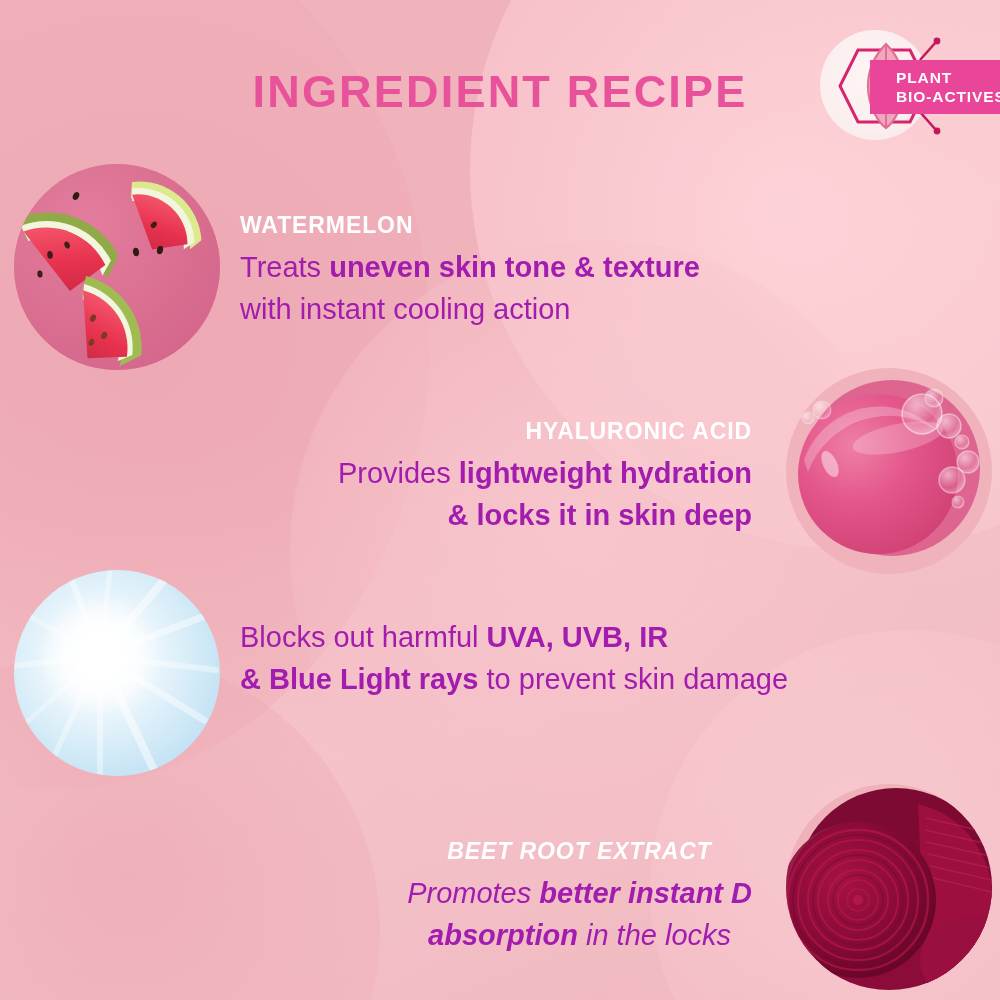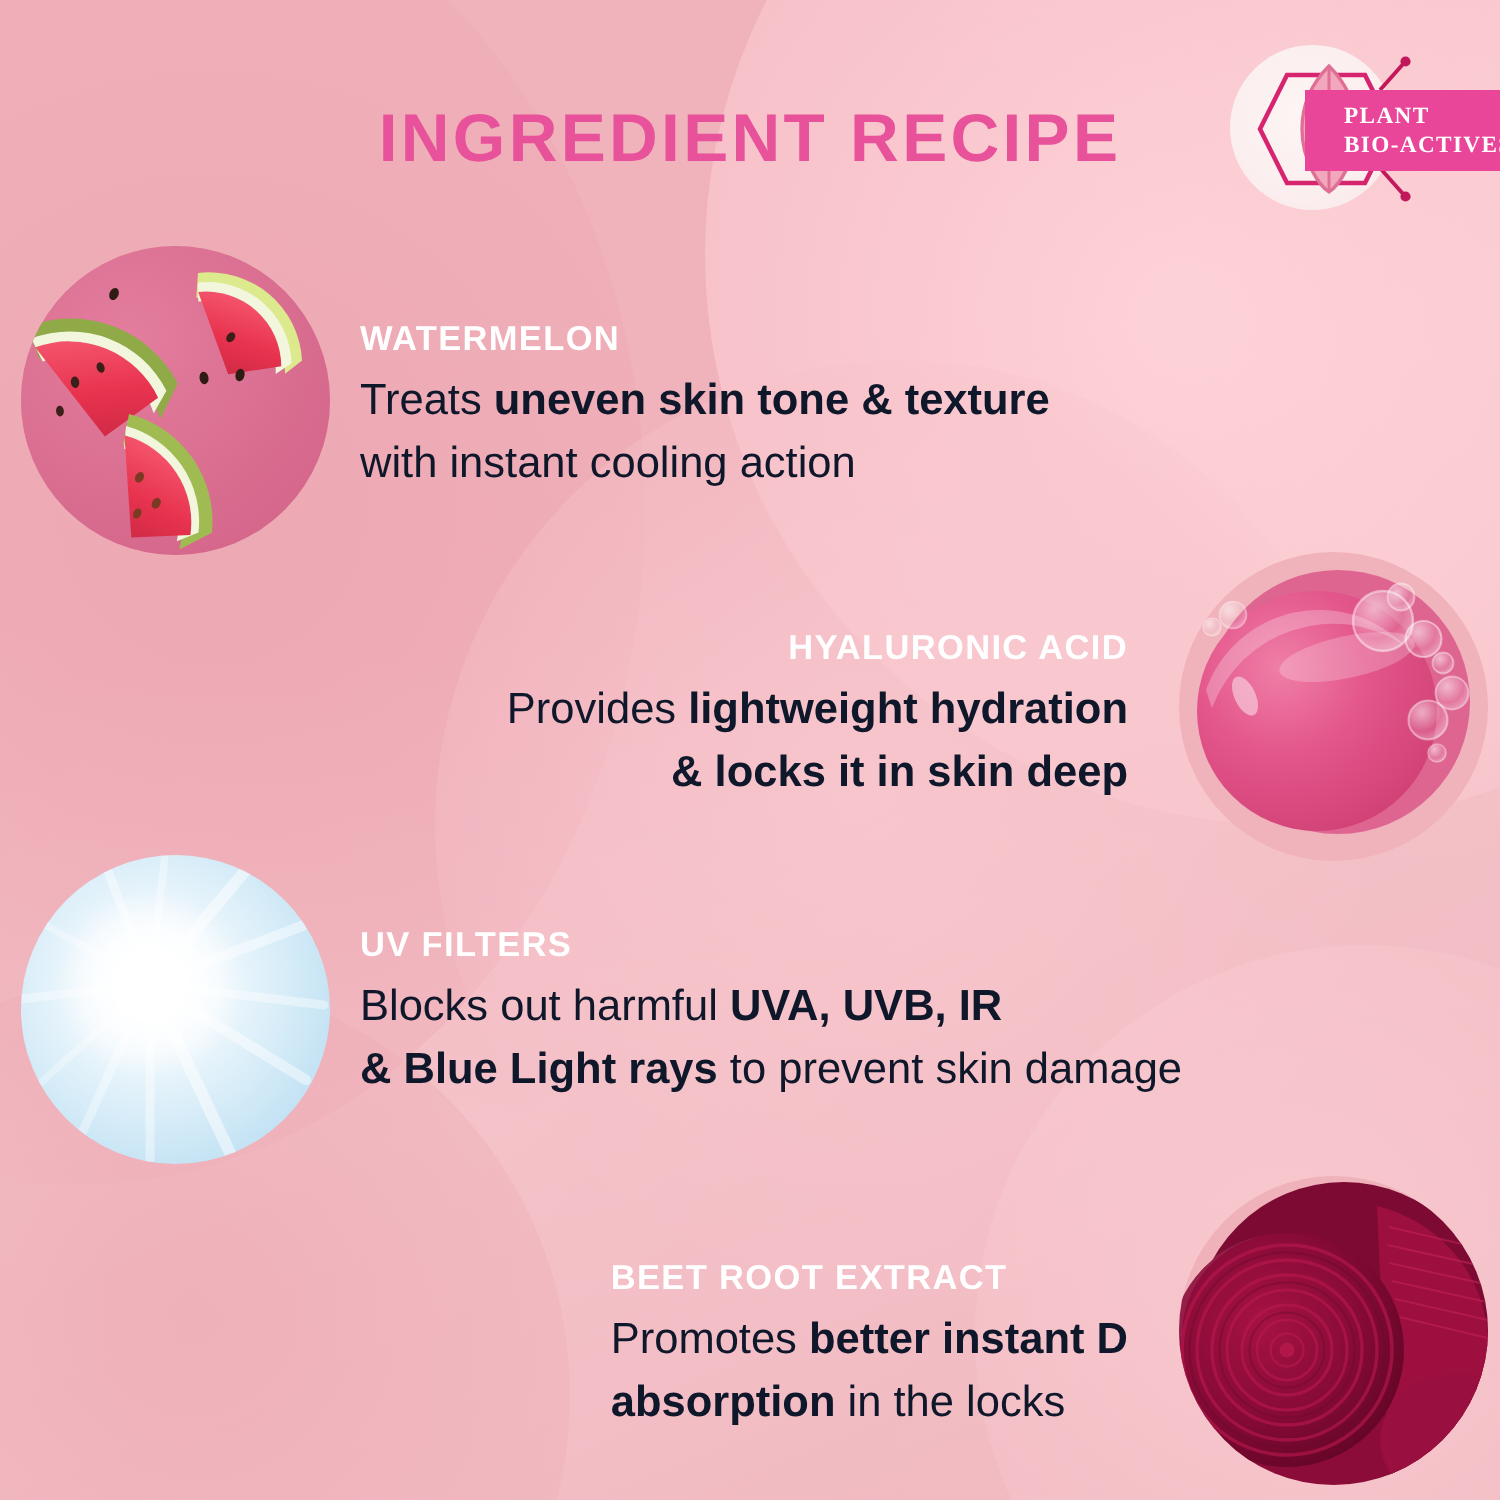--- a/index.html
+++ b/index.html
@@ -45,21 +45,21 @@
 
   
   .title {
     position:absolute; left:0; right:0; top:66px; z-index:6;
     text-align:center;
     font-size:45px; font-weight:bold; letter-spacing:2.2px;
     color:#e8529b;
   }
 
   
-  .badge { position:absolute; right:0; top:26px; width:188px; height:118px; z-index:8;font-family:Liberation Serif, serif; }
+  .badge { position:absolute; right:0; top:26px; width:188px; height:118px; z-index:8; }
   .badge-disc {
     position:absolute; left:8px; top:4px; width:110px; height:110px;
     border-radius:50%;
     background:radial-gradient(circle at 45% 42%, #fdf5f4 0%, #fbeeee 62%, #f8e6e7 100%);
   }
   .badge-hex { position:absolute; left:16px; top:8px; }
   .badge-banner {
     position:absolute; left:58px; top:34px; right:0; height:54px;
     background:#e9469a;
     display:flex; flex-direction:column; justify-content:center;
@@ -78,29 +78,29 @@
   .photo-uv        { left:14px;  top:570px; width:206px; height:206px; }
   .photo-beetroot  { left:786px; top:784px; width:206px; height:206px; }
 
   
   .block { position:absolute; z-index:5; }
   .block h2 {
     color:#ffffff; font-weight:bold; font-size:23px;
     letter-spacing:0.9px; margin-bottom:7px;
   }
   .block p {
-    color:#0f172a; font-size:29px; line-height:42px;
+    color:#a21caf; font-size:29px; line-height:42px;
     font-weight:normal;
   }
   .block p b { font-weight:bold; }
 
   .block-watermelon { left:240px; top:212px; text-align:left; }
   .block-hyaluronic { right:248px; top:418px; text-align:right; }
   .block-uv         { left:240px; top:616px; text-align:left; }
-  .block-beetroot   { right:248px; top:838px; text-align:left; }
+  .block-beetroot   { right:248px; top:838px; text-align:center;font-style:italic; }
 </style>
 </head>
 <body>
 
 <div id="bg">
   <div class="bg-base"></div>
   <div class="blob blob-tr"></div>
   <div class="blob blob-left"></div>
   <div class="blob blob-mid"></div>
   <div class="blob blob-bl"></div>
@@ -308,20 +308,19 @@
   <h2>WATERMELON</h2>
   <p><span>Treats </span><b>uneven skin tone &amp; texture</b><br><span>with instant cooling action</span></p>
 </div>
 
 <div class="block block-hyaluronic">
   <h2>HYALURONIC ACID</h2>
   <p><span>Provides </span><b>lightweight hydration</b><br><b>&amp; locks it in skin deep</b></p>
 </div>
 
 <div class="block block-uv">
-  <h2>UV FILTERS</h2>
   <p><span>Blocks out harmful </span><b>UVA, UVB, IR</b><br><b>&amp; Blue Light rays</b><span> to prevent skin damage</span></p>
 </div>
 
 <div class="block block-beetroot">
   <h2>BEET ROOT EXTRACT</h2>
   <p><span>Promotes </span><b>better instant D</b><br><b>absorption</b><span> in the locks</span></p>
 </div>
 
 </body></html>

